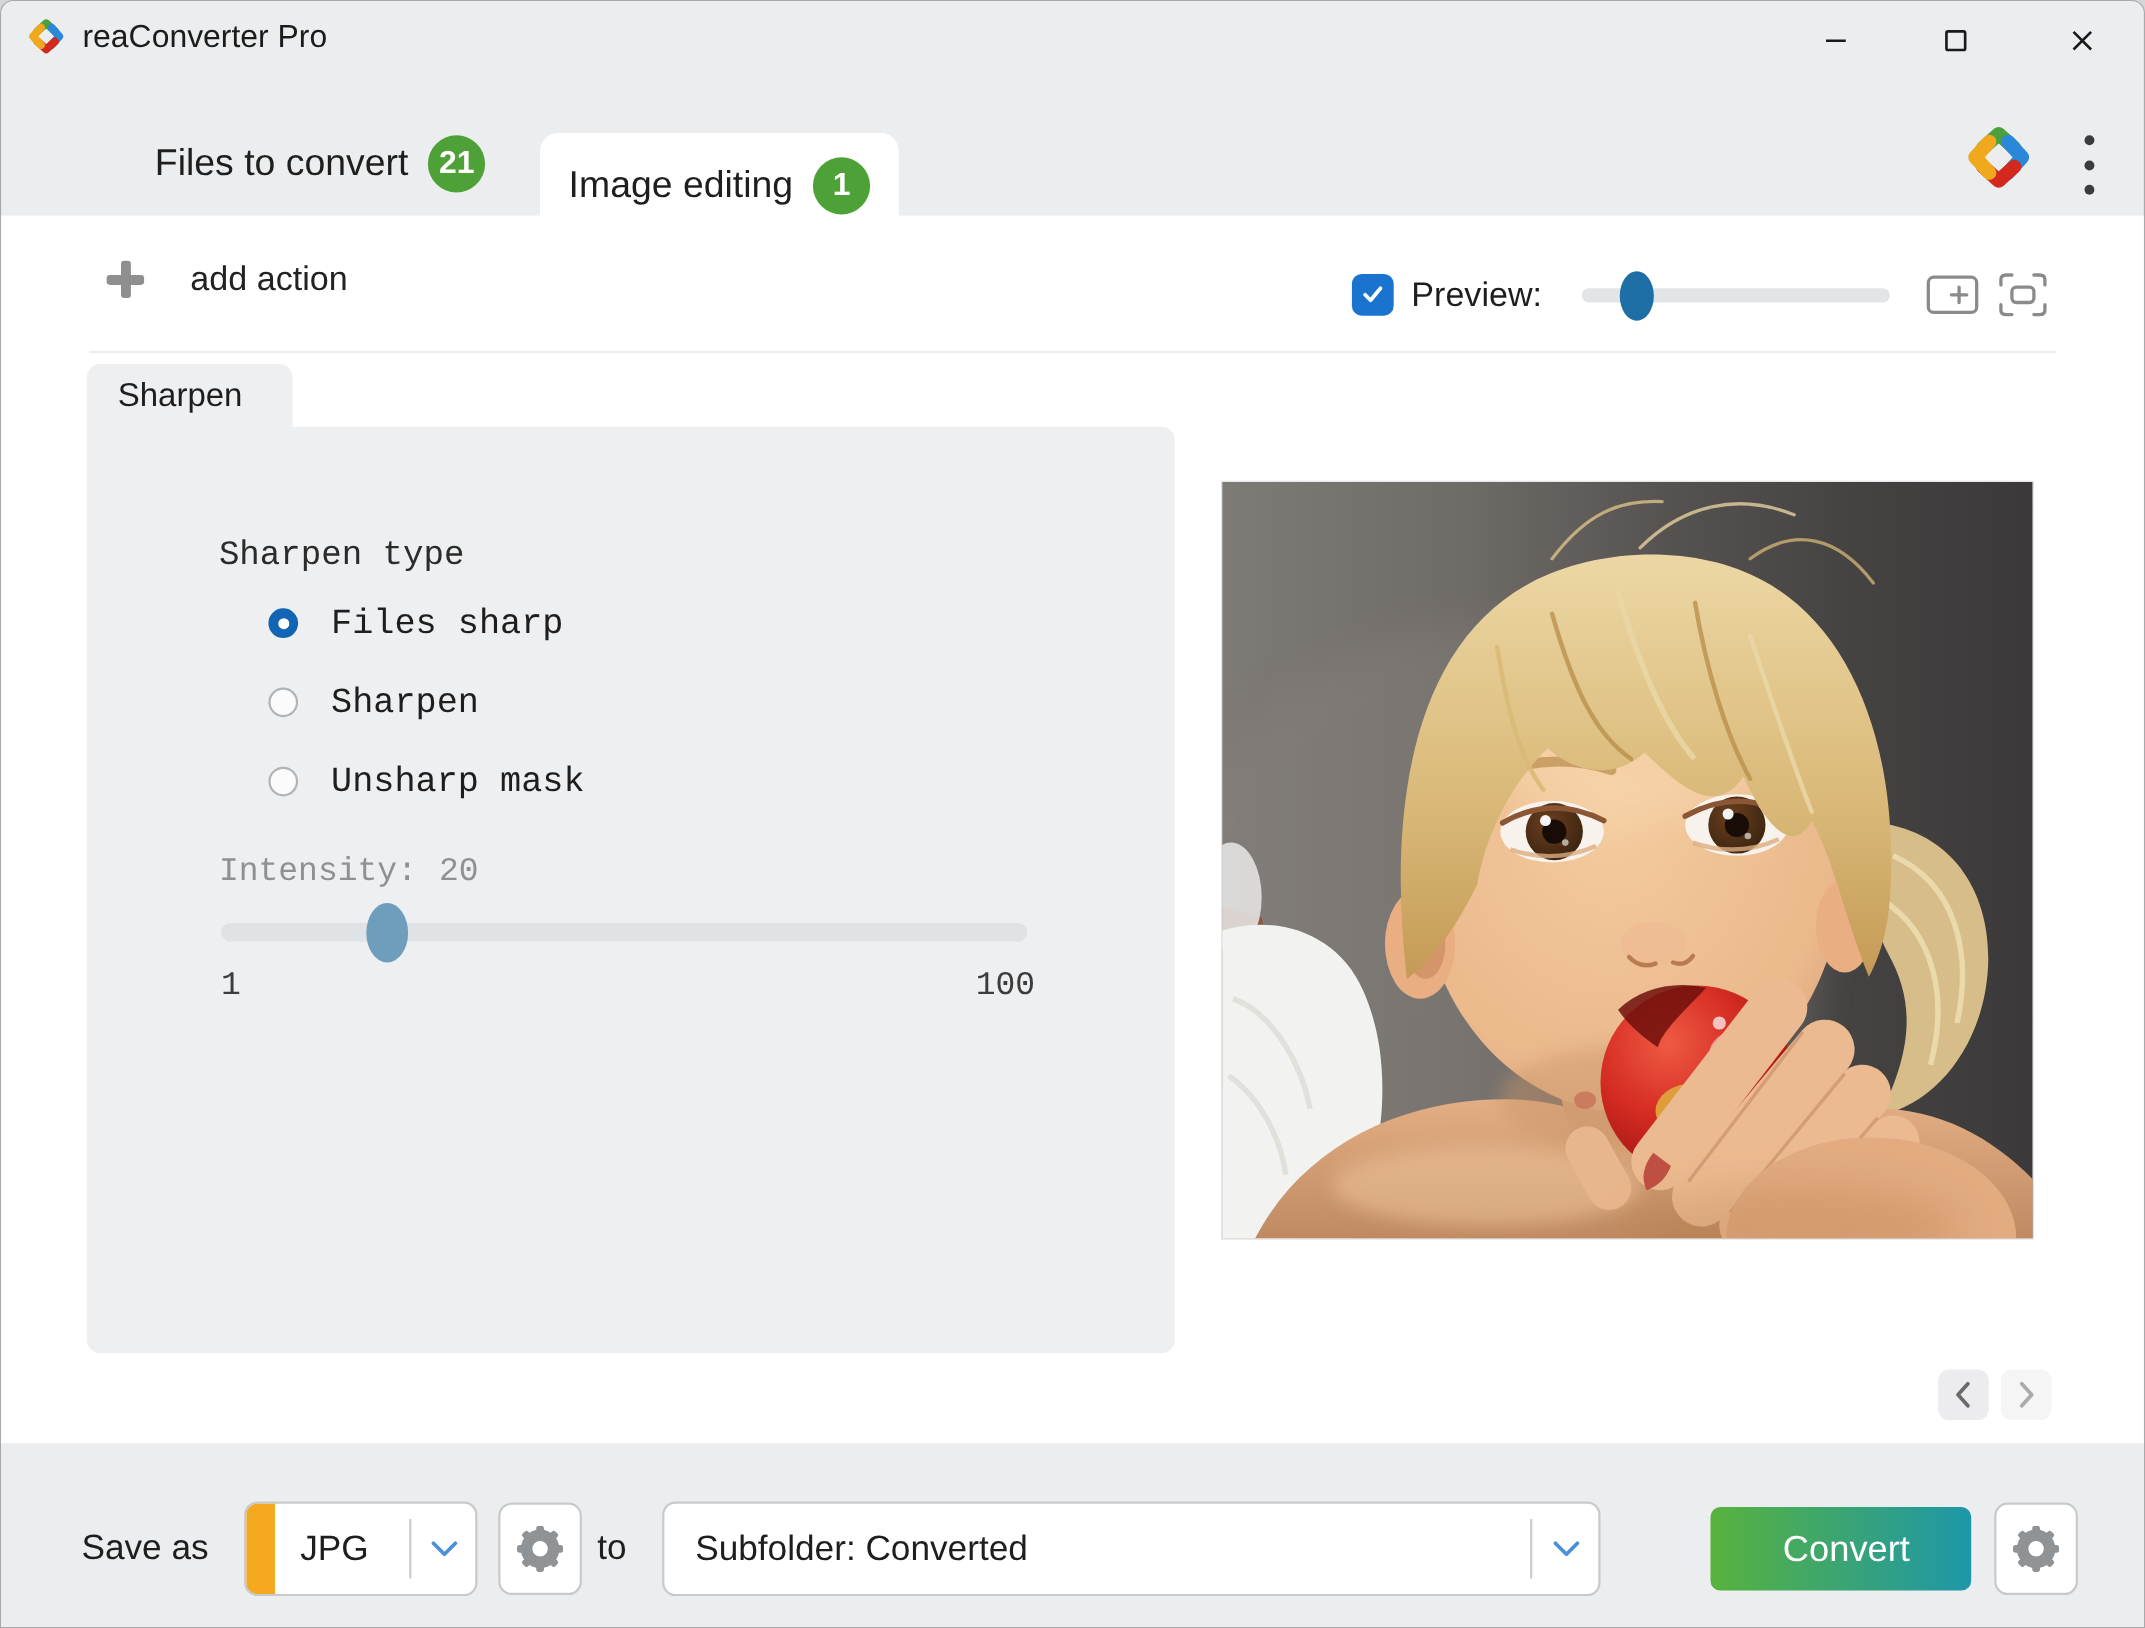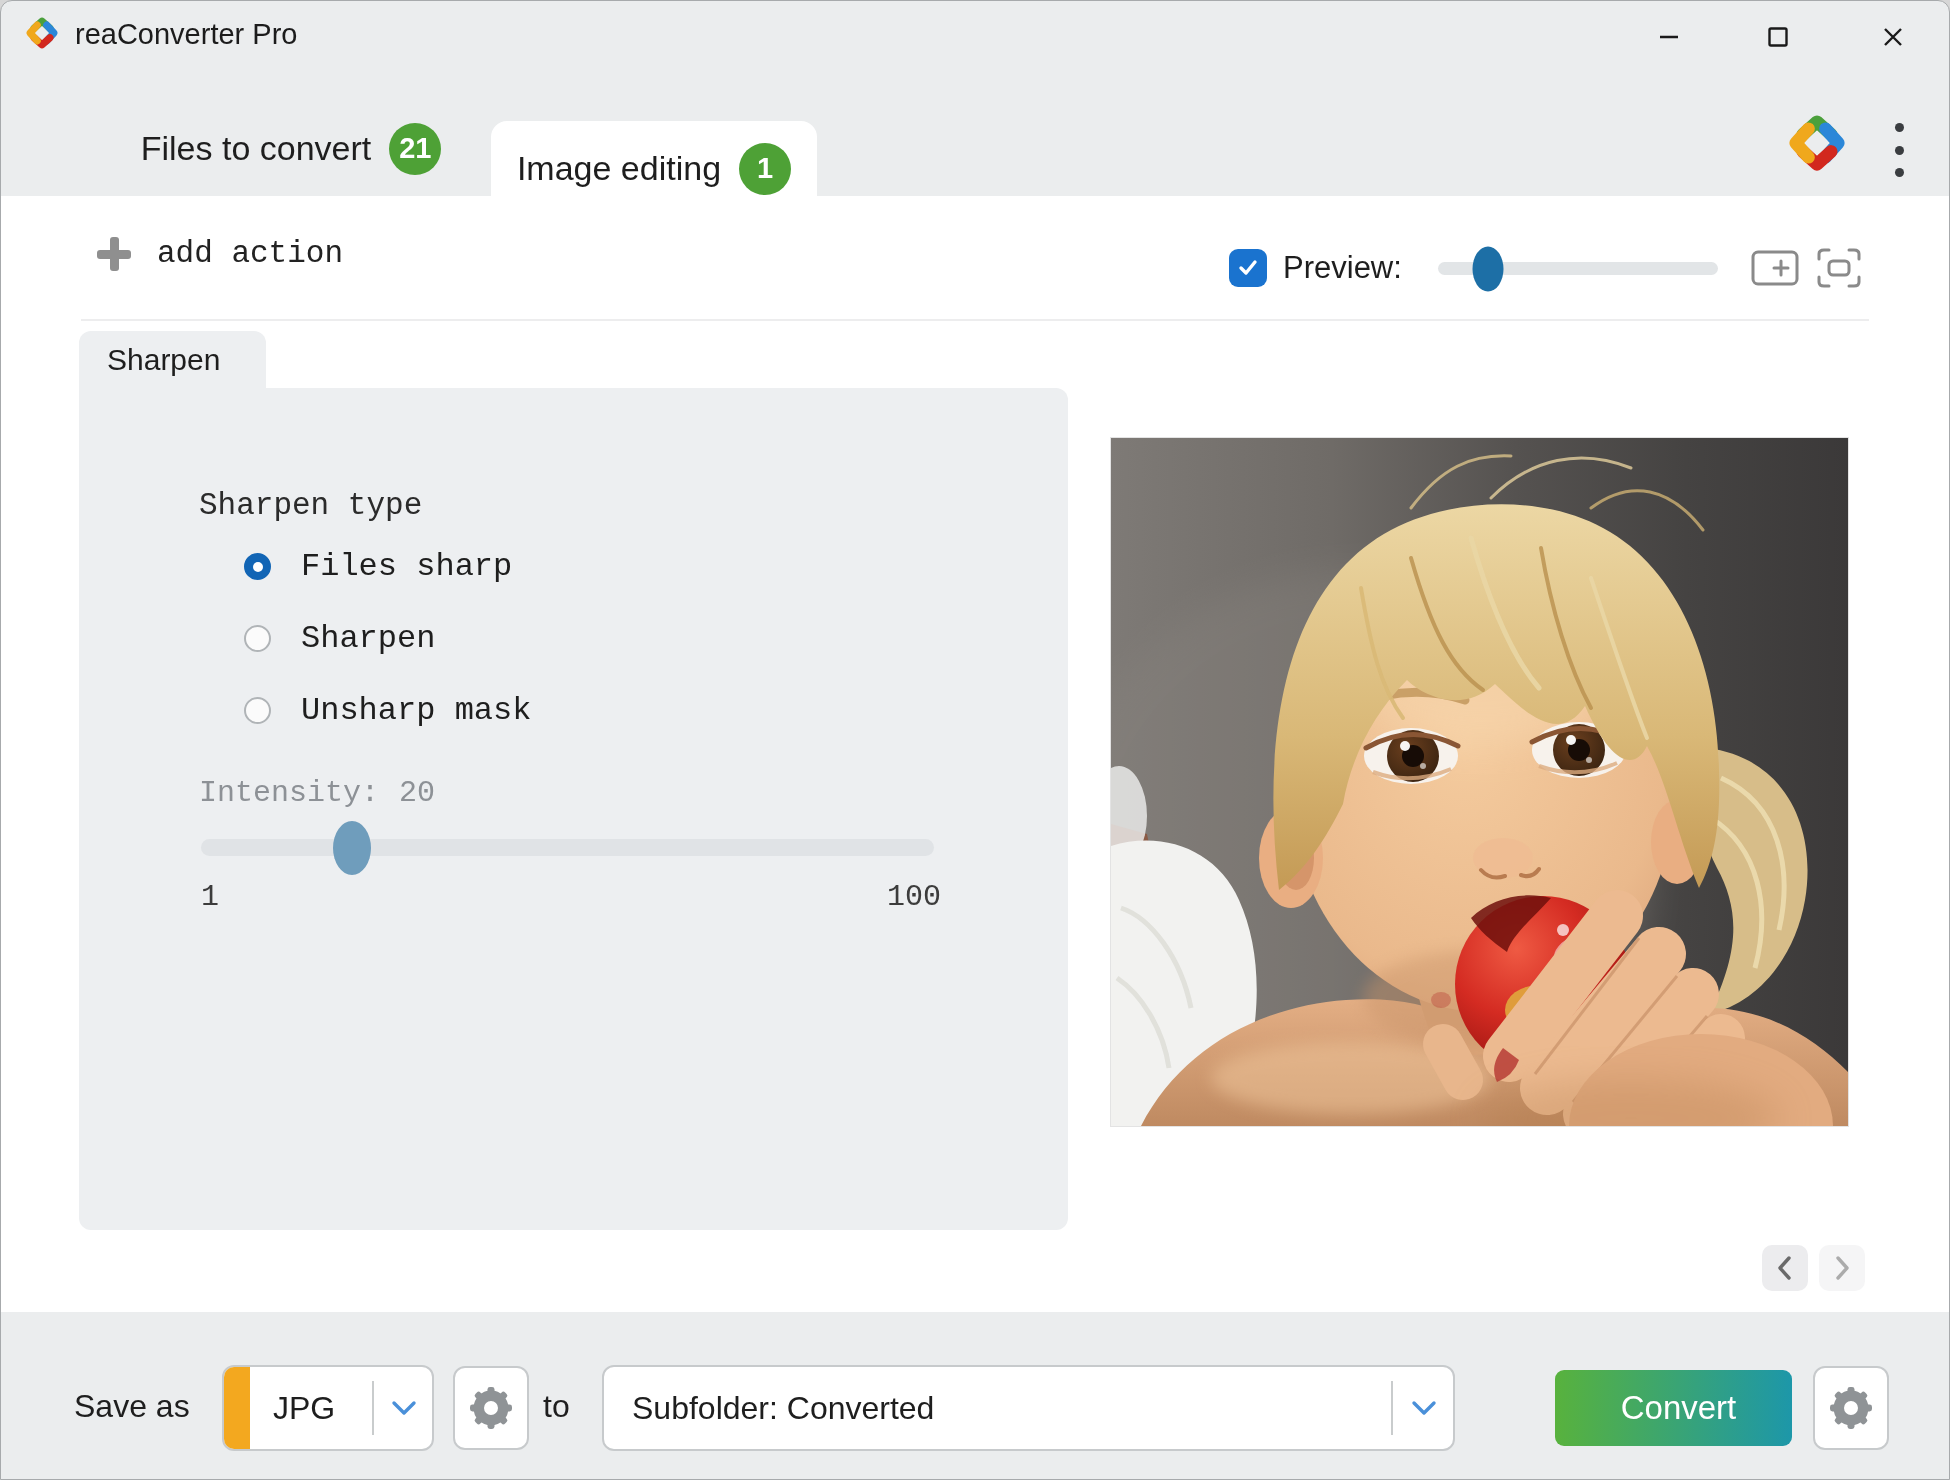--- a/index.html
+++ b/index.html
@@ -20,21 +20,21 @@
   .tab{position:absolute;top:36px;height:95px;display:flex;align-items:center;justify-content:center;gap:18px;font-size:34px;cursor:pointer;}
   .tab.inactive{left:110px;width:360px;}
   .tab.active{left:490px;width:326px;background:#ffffff;border-radius:16px 16px 0 0;margin-top:20px;}
   .badge{min-width:52px;height:52px;border-radius:26px;background:#4ea136;color:#fff;
     display:flex;align-items:center;justify-content:center;font-size:29px;font-weight:bold;padding:0 6px;}
   .brand-logo{position:absolute;left:1782px;top:44px;width:68px;height:68px;}
   .kebab{position:absolute;left:1878px;top:52px;width:40px;height:66px;display:flex;flex-direction:column;align-items:center;justify-content:space-between;padding:6px 0;cursor:pointer;}
   .kebab i{width:9px;height:9px;border-radius:50%;background:#3a3d40;}
   
   .content{position:absolute;top:195px;left:0;right:0;height:1118px;background:#ffffff;}
-  .add-action{position:absolute;left:96px;top:40px;display:flex;align-items:center;gap:26px;cursor:pointer;font-family:Liberation Mono, monospace;}
+  .add-action{position:absolute;left:96px;top:40px;display:flex;align-items:center;gap:42px;cursor:pointer;}
   .plus-ico{position:relative;width:34px;height:34px;}
   .plus-ico::before,.plus-ico::after{content:"";position:absolute;background:#8f8f8f;border-radius:3px;}
   .plus-ico::before{left:0;top:13px;width:34px;height:9px;}
   .plus-ico::after{left:13px;top:0;width:9px;height:34px;}
   .add-action span{font-size:31px;color:#222;}
   .checkbox{position:absolute;left:1228px;top:53px;width:38px;height:38px;background:#1a73cf;border-radius:9px;display:flex;align-items:center;justify-content:center;cursor:pointer;}
   .preview-label{position:absolute;left:1282px;top:54px;font-size:31px;}
   .pslider{position:absolute;left:1437px;top:66px;width:280px;height:13px;background:#e2e5e7;border-radius:7px;cursor:pointer;}
   .pslider .thumb{position:absolute;top:50%;width:31px;height:45px;border-radius:50%;background:#1d6fa6;transform:translate(-50%,-50%);}
   .tool-btn{position:absolute;top:48px;width:48px;height:48px;display:flex;align-items:center;justify-content:center;cursor:pointer;}

